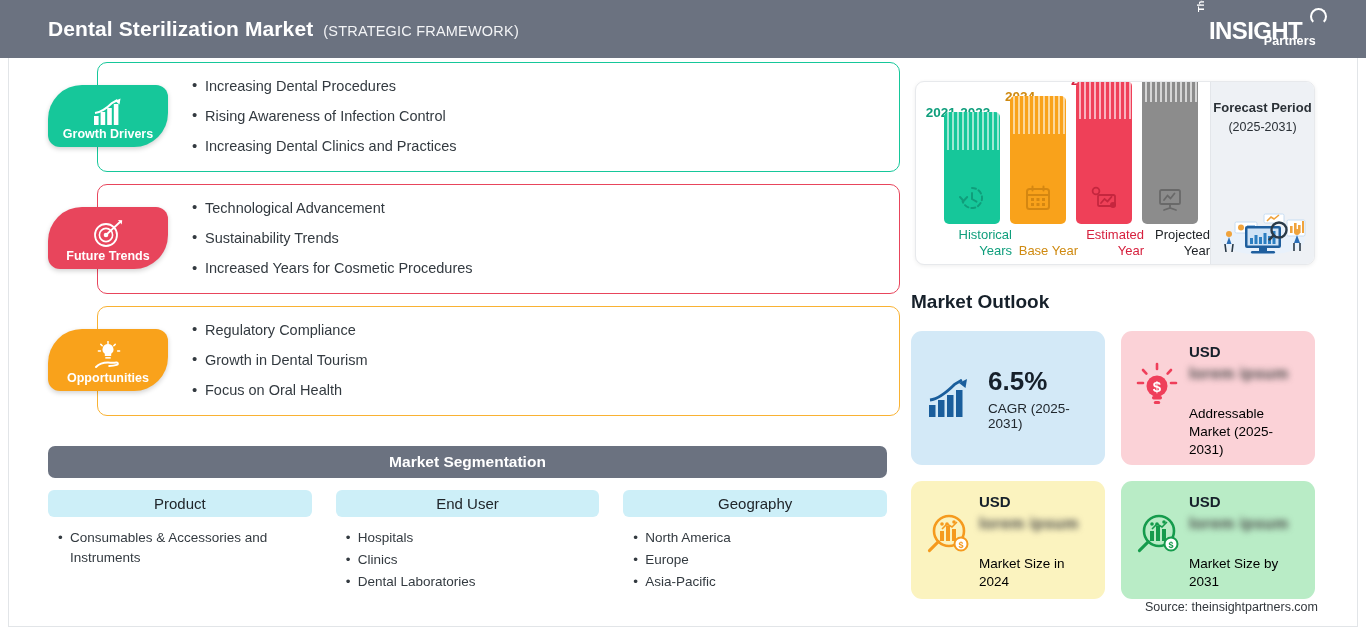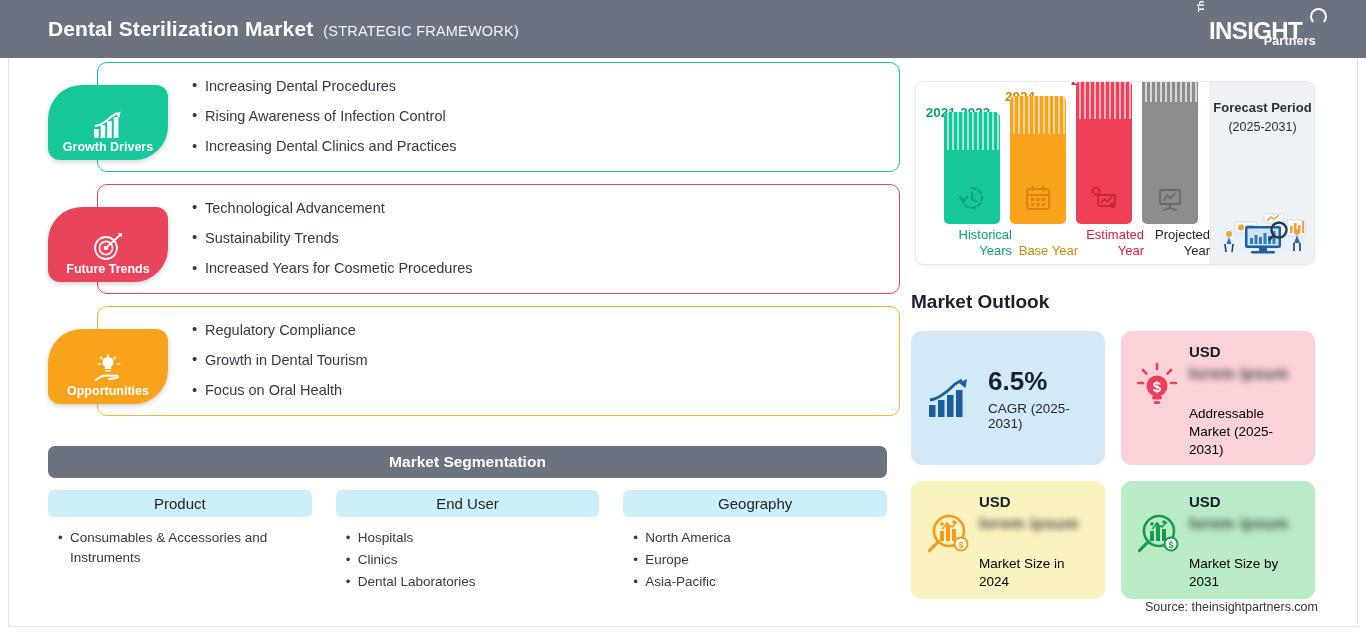--- a/index.html
+++ b/index.html
@@ -36,21 +36,21 @@
 
   .factor { position:relative; height:110px; margin-bottom:12px; }
   .factor-box {
     position:absolute; left:57px; top:0; right:0; height:110px;
     border:1.4px solid #16c79a; border-radius:10px; background:#fff;
   }
   .factor.trends .factor-box { border-color:#e8455c; }
   .factor.opps .factor-box   { border-color:#f9b233; }
 
   .badge {
-    position:absolute; left:8px; top:23px; width:120px; height:75px;
+    position:absolute; left:8px; top:23px; width:120px; height:62px;
     background:#16c79a; border-radius:34px 12px 34px 12px;
     display:flex; flex-direction:column; align-items:center; justify-content:flex-end;
     padding-bottom:5px; box-shadow:0 2px 5px rgba(0,0,0,.18); z-index:3;
   }
   .factor.trends .badge { background:#e8455c; }
   .factor.opps   .badge { background:#f9a21b; }
   .badge-label { color:#fff; font-size:12.5px; font-weight:bold; line-height:1.1; }
   .badge-icon { width:34px; height:30px; margin-bottom:1px; }
 
   .bullets { position:absolute; left:152px; top:50%; transform:translateY(-50%); }

